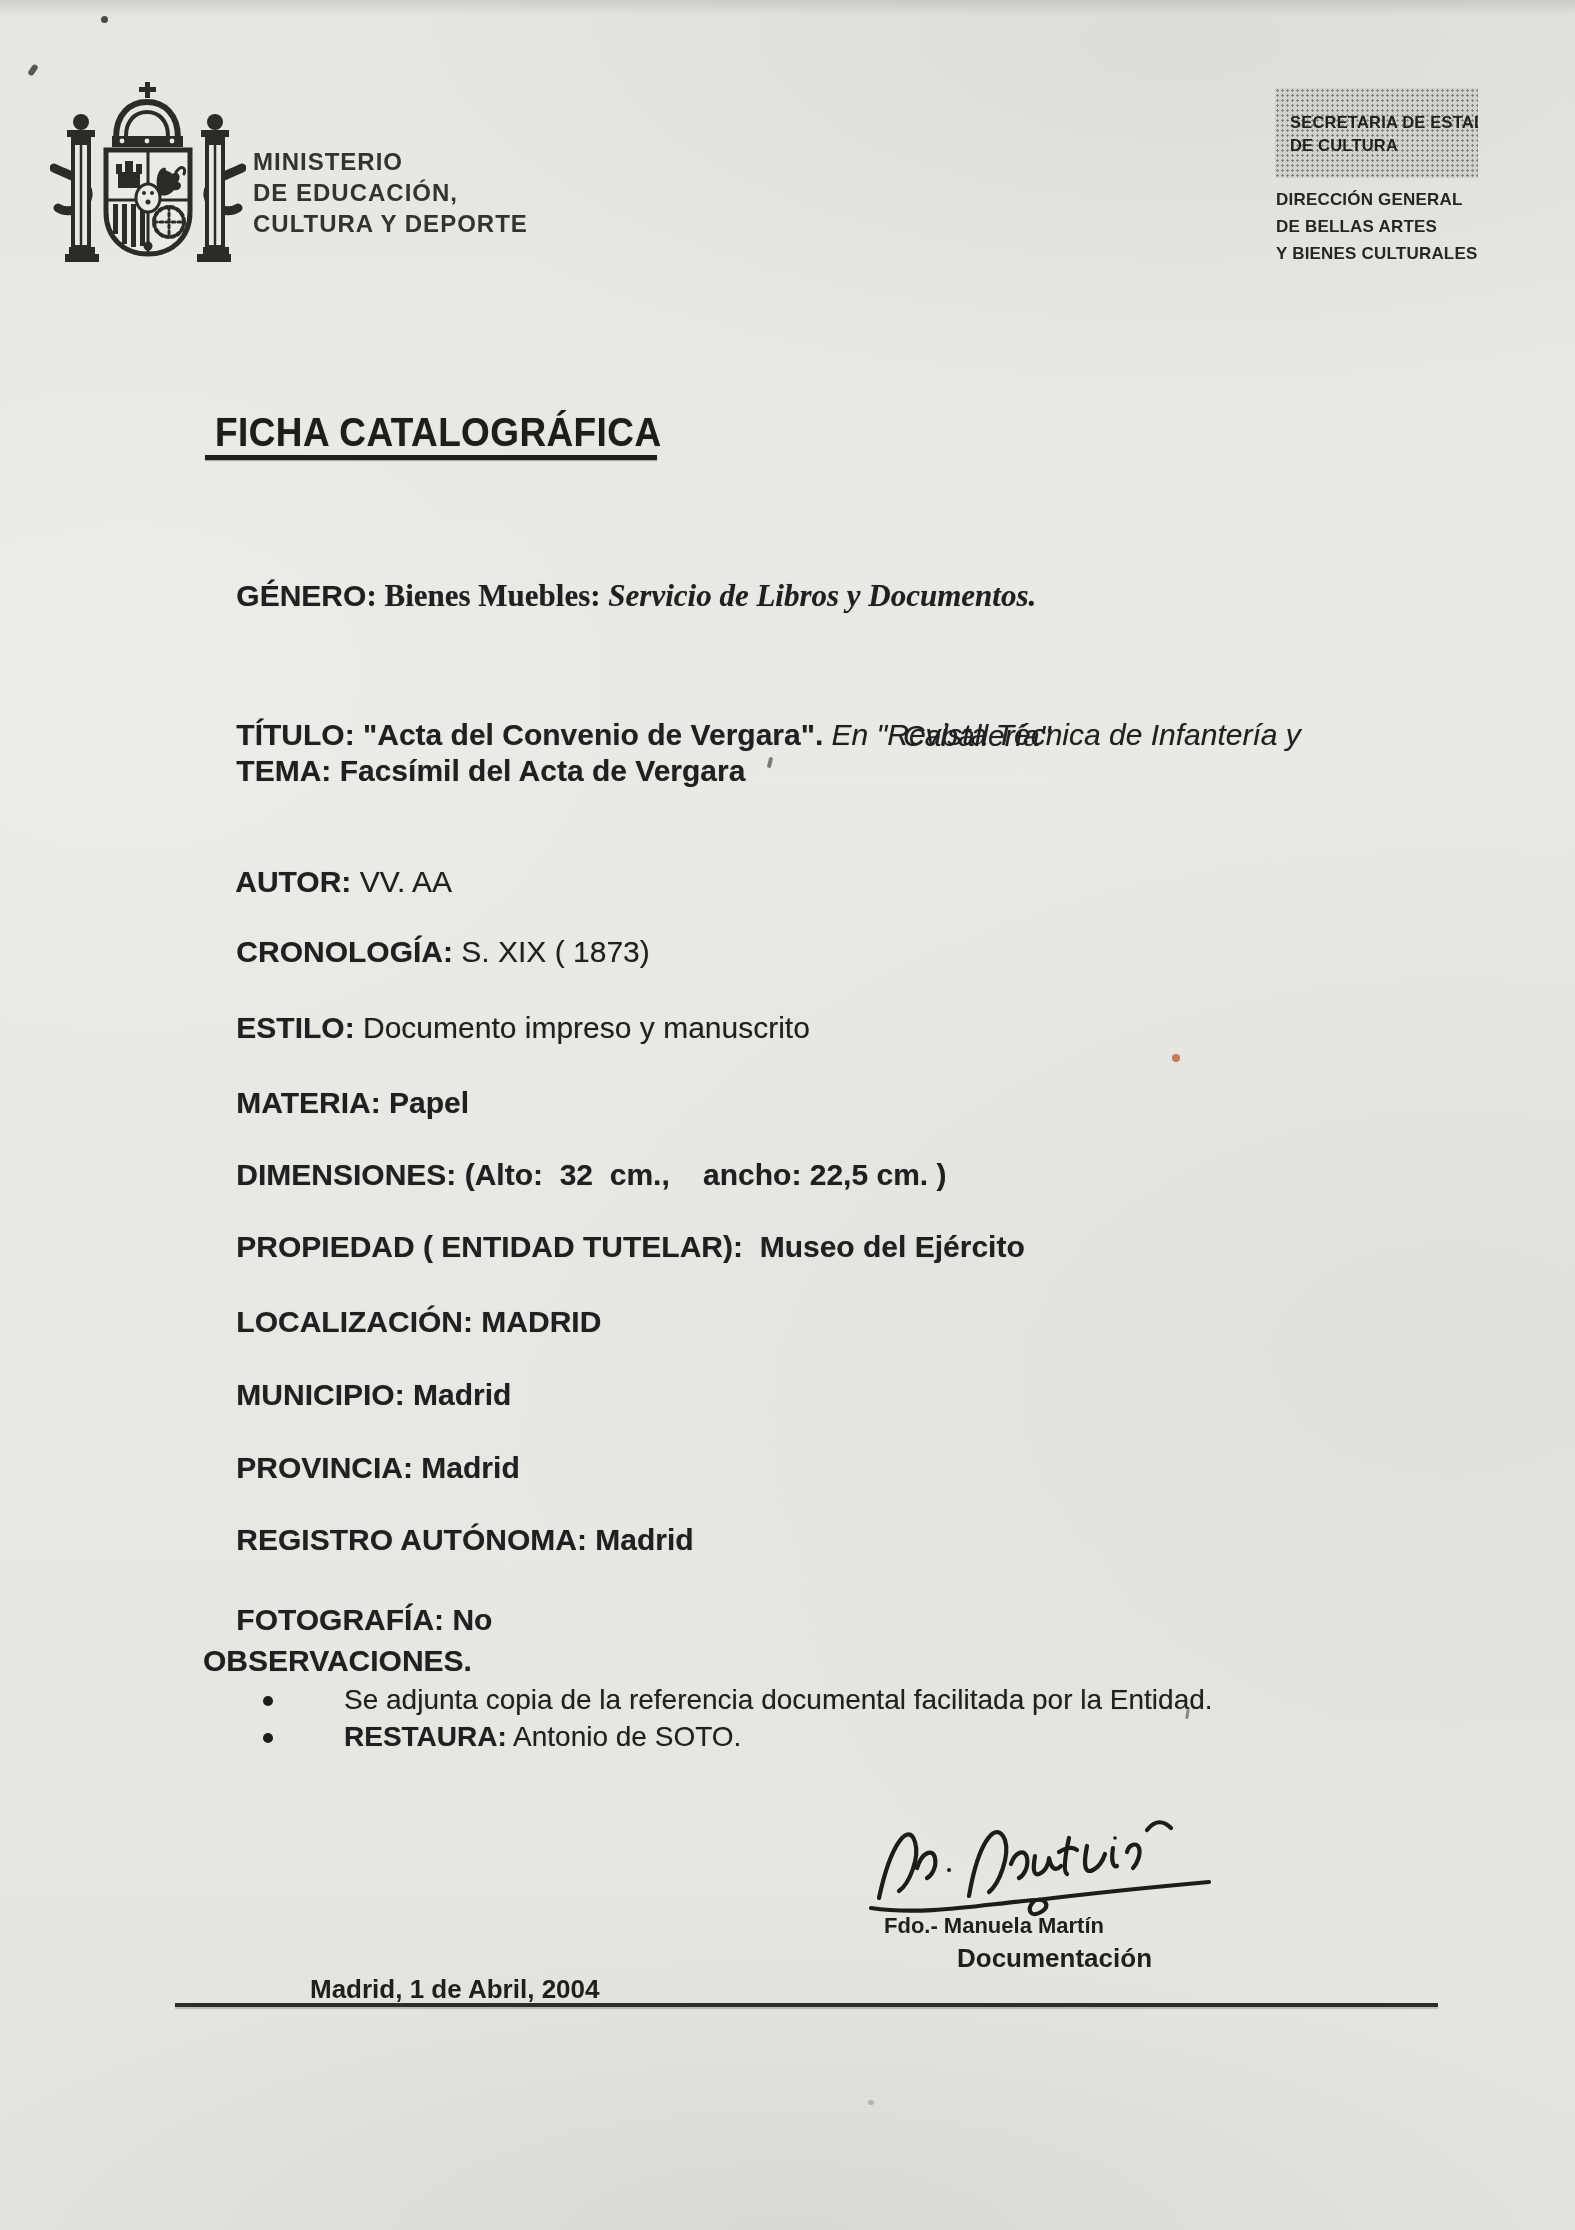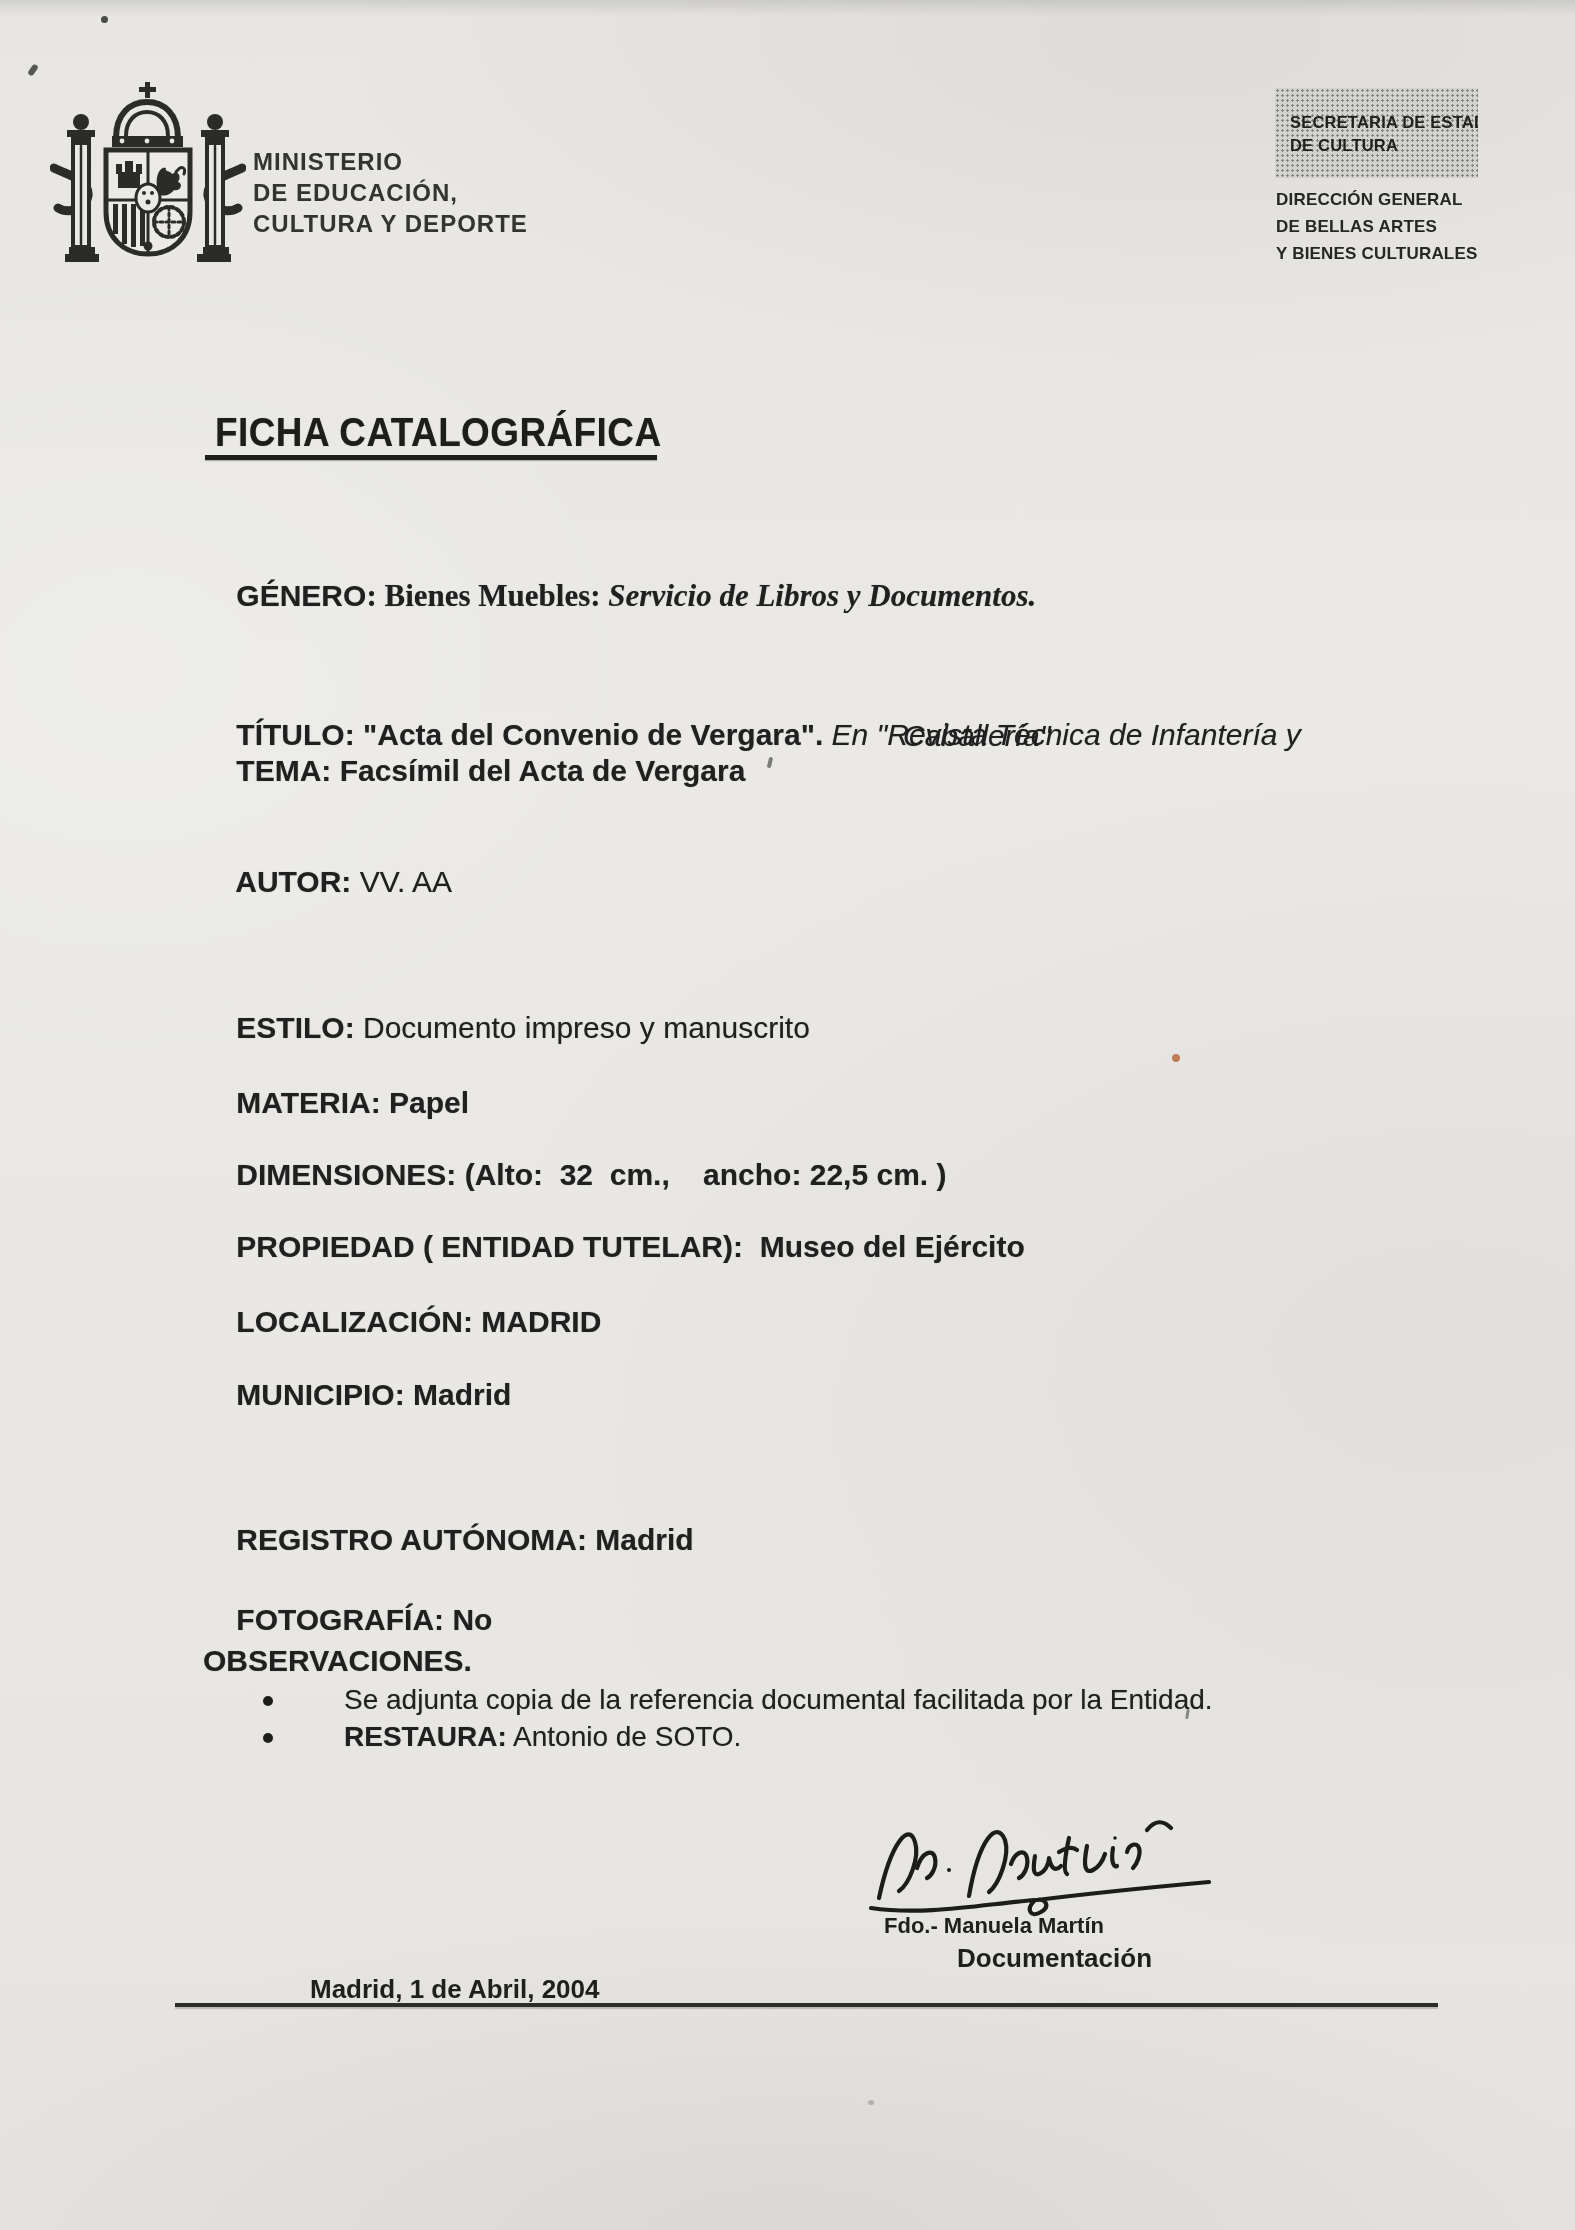--- a/index.html
+++ b/index.html
@@ -175,20 +175,23 @@
   <div class="line it-reg" style="top:719px;left:903px;">Caballería"</div>
 
   <div class="line" style="top:720px;">
     <span>TEMA:</span><span> Facsímil del Acta de Vergara</span>
   </div>
 
   <div class="line" style="top:831px;">
     <span>AUTOR:</span><span class="val-reg"> VV. AA</span>
   </div>
 
+  <div class="line" style="top:901px;">
+    <span>CRONOLOGÍA:</span><span class="val-reg"> S. XIX ( 1873)</span>
+  </div>
 
   <div class="line" style="top:977px;">
     <span>ESTILO:</span><span class="val-reg"> Documento impreso y manuscrito</span>
   </div>
 
   <div class="line" style="top:1052px;">
     <span>MATERIA:</span><span> Papel</span>
   </div>
 
   <div class="line" style="top:1124px;">
@@ -200,20 +203,23 @@
   </div>
 
   <div class="line" style="top:1271px;">
     <span>LOCALIZACIÓN:</span><span> MADRID</span>
   </div>
 
   <div class="line" style="top:1344px;">
     <span>MUNICIPIO:</span><span> Madrid</span>
   </div>
 
+  <div class="line" style="top:1417px;">
+    <span>PROVINCIA:</span><span> Madrid</span>
+  </div>
 
   <div class="line" style="top:1489px;">
     <span>REGISTRO AUTÓNOMA:</span><span> Madrid</span>
   </div>
 
   <div class="line" style="top:1569px;">
     <span>FOTOGRAFÍA:</span><span> No</span>
   </div>
 
   <div class="line" style="top:1644px;">OBSERVACIONES.</div>

